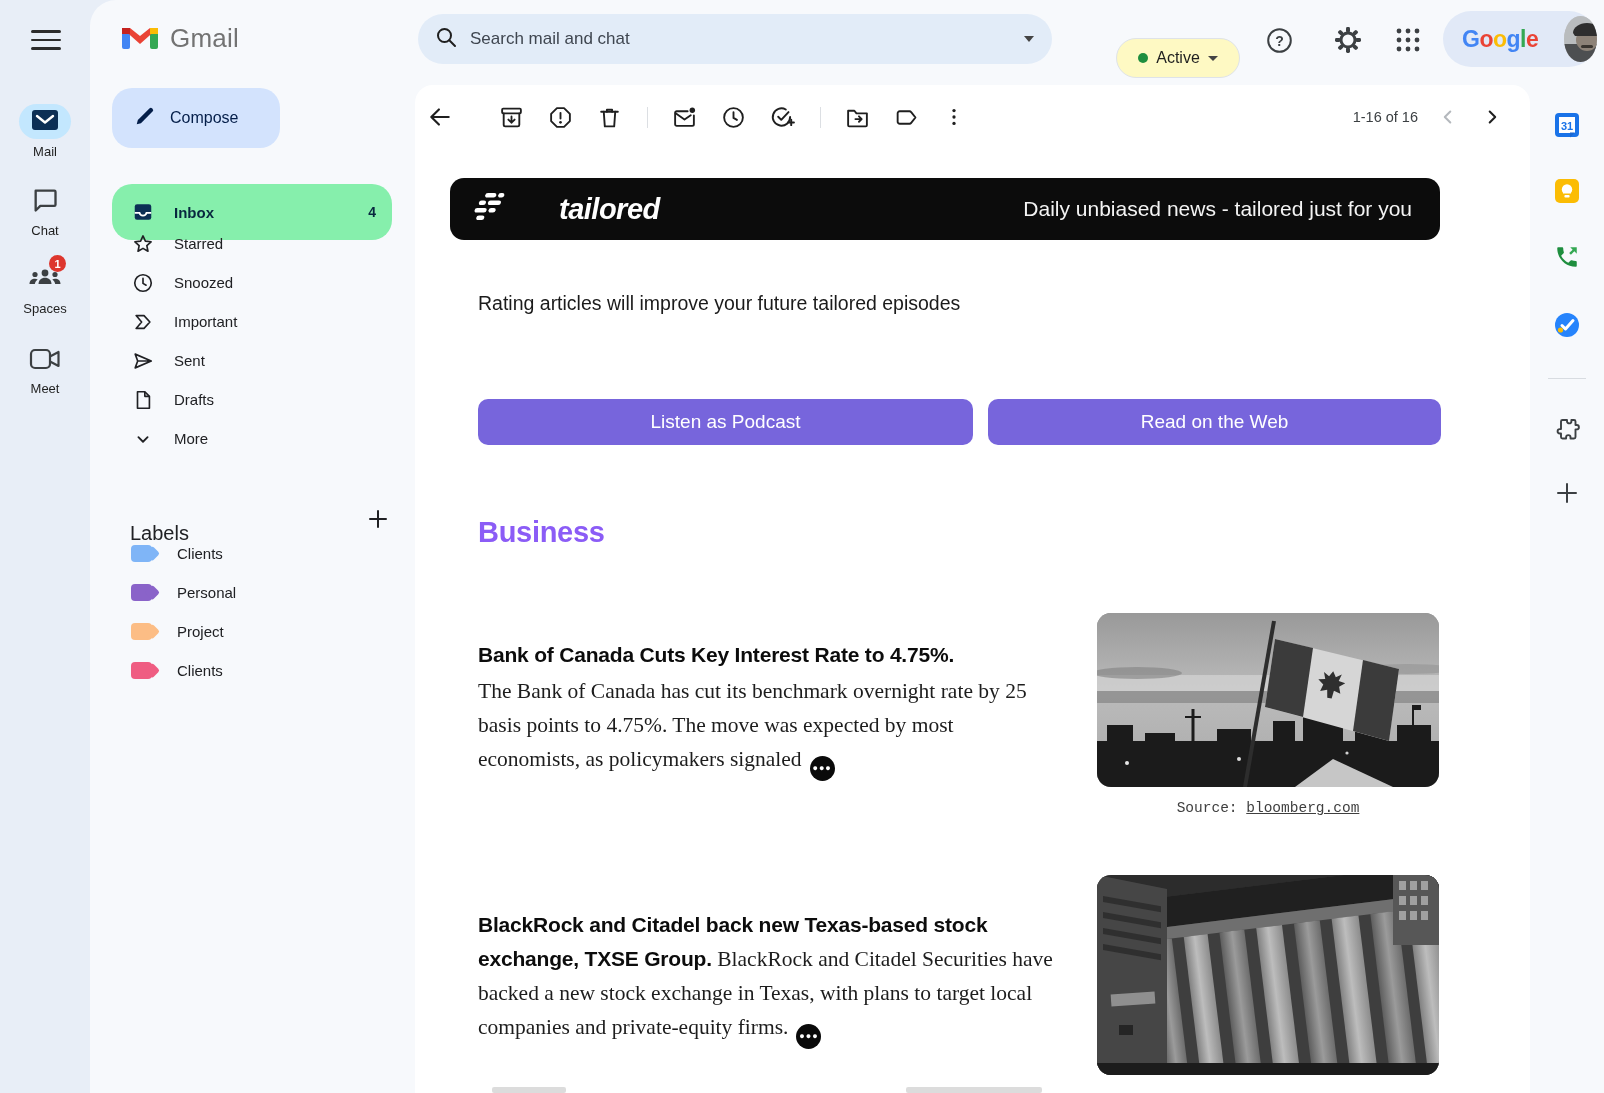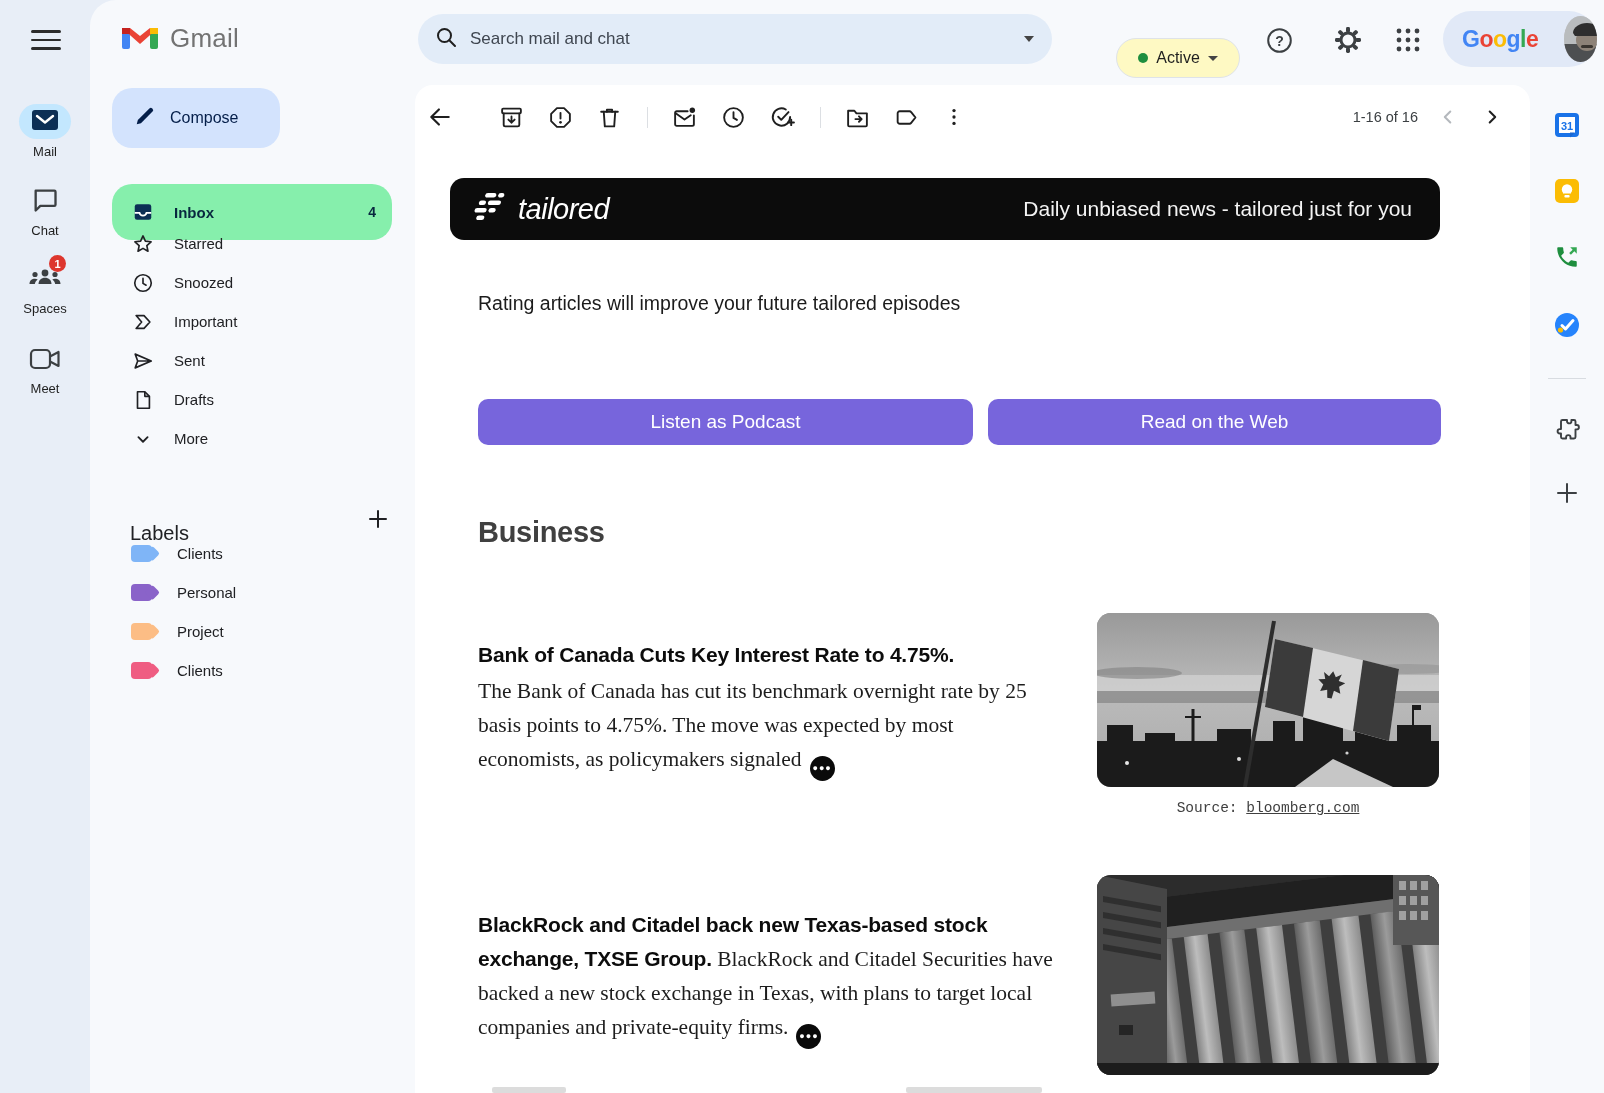--- a/index.html
+++ b/index.html
@@ -52,25 +52,25 @@
   .labelrow .lbl { margin-left:25px; font-size:15px; color:#202124; }
 
   
   .tbtn { top:101px; width:32px; height:32px; display:flex; align-items:center; justify-content:center; cursor:pointer; }
   .tsep { top:107px; width:1px; height:21px; background:#dcdfe3; }
   .pager { left:1312px; top:109px; width:106px; text-align:right; font-size:14.5px; color:#3c4043; }
 
   
   .banner { left:450px; top:178px; width:990px; height:62px; border-radius:14px; display:flex; align-items:center; justify-content:space-between; padding:0 28px 0 22px; }
   .banner .brand { display:flex; align-items:center; gap:10px; }
-  .banner .brand .txt { color:#fff; font-size:29px; font-weight:400; font-style:italic; letter-spacing:-0.5px; }
+  .banner .brand .txt { color:#fff; font-size:29px; font-weight:700; font-style:italic; letter-spacing:-0.5px;margin-left:41px; }
   .banner .tagline { color:#f4f4f4; font-size:21px; }
   .greeting { left:478px; top:286px; width:930px; font-size:19.5px; line-height:35px; color:#1b1b1b; }
   .pbtn { top:399px; height:46px; border-radius:10px; color:#fff; font-size:19px; font-weight:500; display:flex; align-items:center; justify-content:center; cursor:pointer; border:none; }
-  .section-title { left:478px; top:516px; font-size:29px; font-weight:800; color:#404040; letter-spacing:-0.3px; }
+  .section-title { left:478px; top:516px; font-size:29px; font-weight:800; color:#8b5cf6; letter-spacing:-0.3px; }
   .article { width:582px; font-family:"Liberation Serif", serif; font-size:21.5px; line-height:34px; color:#1d1d1d;margin-top:37px; }
   .article b { font-family:"Liberation Sans", sans-serif; font-size:21px; color:#0c0c0c; letter-spacing:-0.2px; }
   .article b.block { display:block; margin-bottom:2px; }
   .moredot { display:inline-flex; width:25px; height:25px; border-radius:50%; background:#0a0a0a; color:#fff; align-items:center; justify-content:center; font-size:9px; letter-spacing:1px; vertical-align:-5px; margin-left:8px; cursor:pointer; font-family:"Liberation Sans", sans-serif; }
   .newsimg { width:342px; border-radius:14px; overflow:hidden; background:#888; filter:grayscale(1); }
   .caption { left:1097px; top:800px; width:342px; text-align:center; font-family:"Liberation Mono", monospace; font-size:14.5px; color:#3f3f3f; }
   .caption a { color:#3f3f3f; text-decoration:underline; cursor:pointer; }
   .frag { height:6px; background:#c9c9c9; border-radius:2px; opacity:0.65; }
 
   

